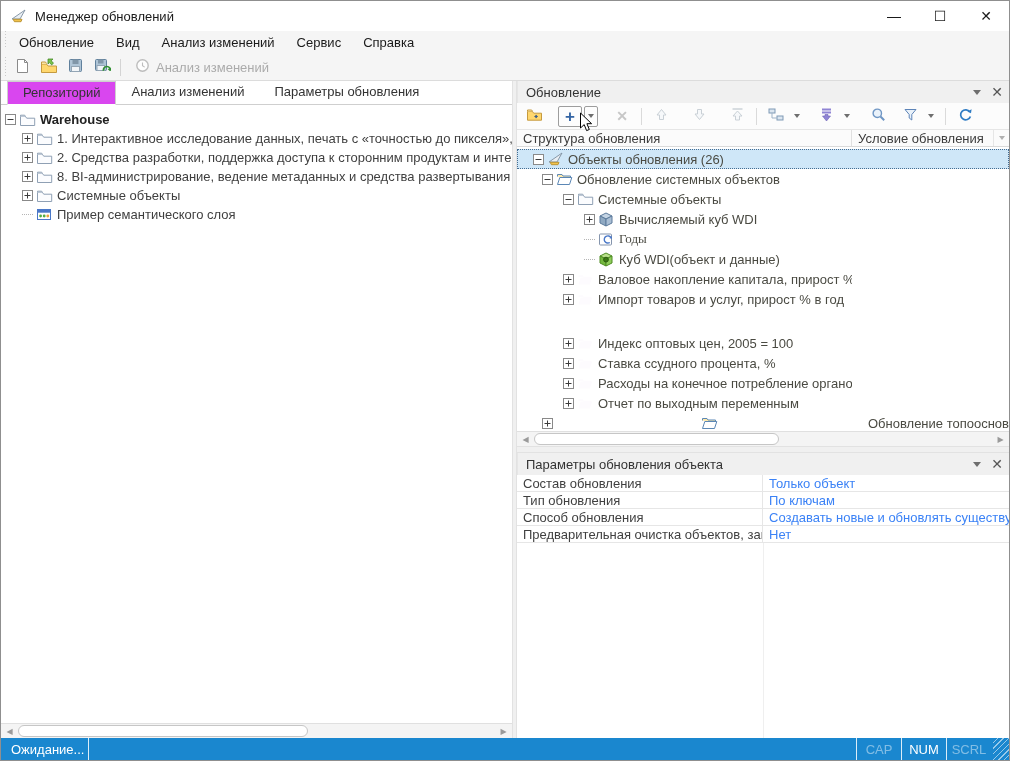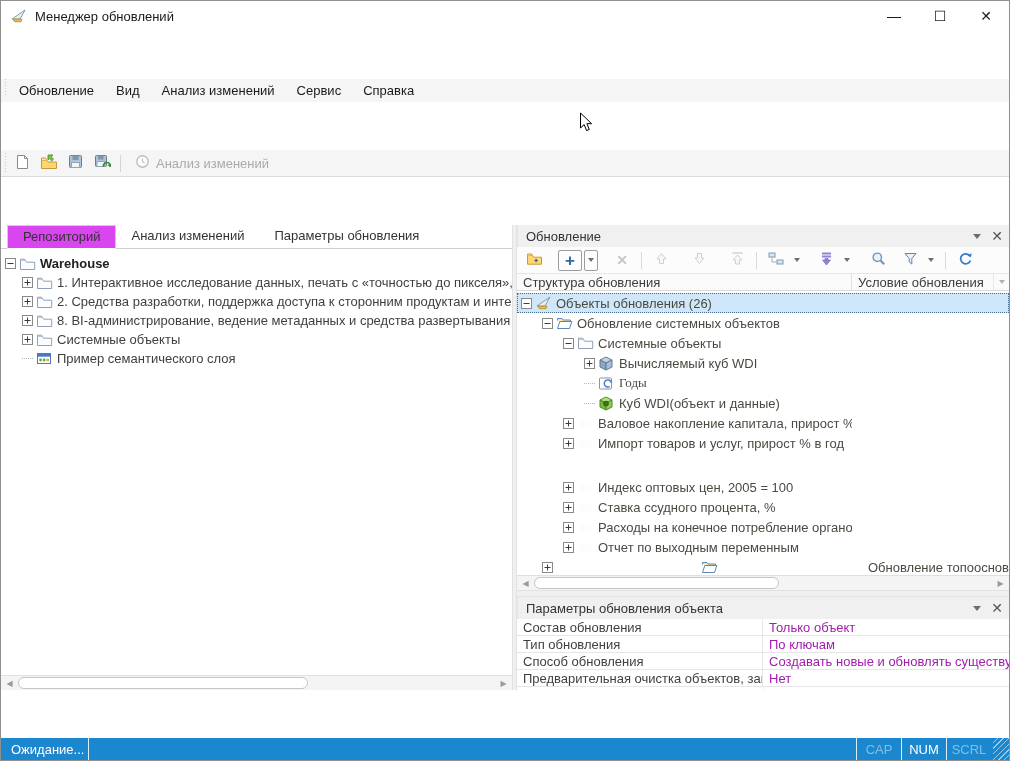--- a/index.html
+++ b/index.html
@@ -1,18 +1,18 @@
 <!DOCTYPE html>
 <html style="--status-blue: #1a87cf; --sel-bg: #cfe7f8;"><head>
 <meta charset="utf-8">
 <style>
   * { box-sizing: border-box; margin: 0; padding: 0; }
   html,body { width:1010px; height:761px; }
   body { font-family:"Liberation Sans", sans-serif; font-size:13px; color:#333; background:#fff; }
-  .window { position:relative; width:1010px; height:761px; border:1px solid #8f8f8f; background:#fff; overflow:hidden; display:flex; flex-direction:column;gap:48px; }
+  .window { position:relative; width:1010px; height:761px; border:1px solid #8f8f8f; background:#fff; overflow:hidden; display:flex; flex-direction:column; }
 
   
   .titlebar { height:30px; display:flex; align-items:center; padding-left:9px; background:#fff; flex:0 0 auto; }
   .titlebar .ticon { width:18px; height:16px; margin-right:7px; display:inline-flex; }
   .titlebar .ttext { font-size:13px; color:#1a1a1a; }
   .wctrls { margin-left:auto; display:flex; height:30px; }
   .wctrl { width:46px; height:30px; display:flex; align-items:center; justify-content:center; font-size:14px; color:#1a1a1a; }
 
   
   .menubar { height:23px; background:#f5f5f5; display:flex; align-items:flex-start; flex:0 0 auto; }
@@ -72,21 +72,21 @@
   .colheader { height:17px; border-bottom:1px solid #dadada; background:#fbfbfb; position:relative; display:flex; align-items:center; flex:0 0 auto; color:#3c3c3c; }
   .ch-structure { padding-left:6px; }
   .ch-condition { position:absolute; left:334px; border-left:1px solid #e0e0e0; padding-left:6px; height:100%; display:flex; align-items:center; }
   .ch-filter { position:absolute; right:0; top:0; width:16px; height:100%; border-left:1px solid #e6e6e6; display:flex; align-items:center; justify-content:center; }
   .ch-filter .caret-glyph { border-top-color:#b0b0b0; }
   .hsplit { height:7px; background:#f0f0f0; border-top:1px solid #e2e2e2; border-bottom:1px solid #e2e2e2; flex:0 0 auto; }
 
   .params-table { flex:0 0 auto; }
   .prow { height:17px; display:flex; border-bottom:1px solid #e6e6e6; align-items:center; }
   .pname { width:246px; padding-left:6px; border-right:1px solid #e6e6e6; color:#3f3f3f; overflow:hidden; white-space:nowrap; height:100%; display:flex; align-items:center; }
-  .pvalue { padding-left:6px; color:#a21caf; white-space:nowrap; overflow:hidden; flex:1; }
+  .pvalue { padding-left:6px; color:#3b82f6; white-space:nowrap; overflow:hidden; flex:1; }
   .params-rest { flex:1 1 auto; position:relative; }
   .params-rest .coldiv { position:absolute; left:246px; top:0; bottom:0; width:1px; background:#efefef; }
 
   
   .statusbar { height:22px; background:var(--status-blue); display:flex; align-items:center; color:#fff; flex:0 0 auto; position:relative; }
   .sb-text { padding:0 10px; width:87px; }
   .sb-sep { width:1px; height:100%; background:rgba(255,255,255,0.85); }
   .sb-spacer { flex:1; }
   .sb-key { width:44px; text-align:center; }
   .sb-key.dim { color:rgba(255,255,255,0.45); }
@@ -368,21 +368,21 @@
 
       <div class="colheader">
         <span class="ch-structure">Структура обновления</span>
         <span class="ch-condition">Условие обновления</span>
         <span class="ch-filter">
             <span class="caret-glyph"></span>
           </span>
       </div>
 
       <div class="treearea" id="update-tree" style="padding-top: 2px; flex: 0 0 284px;">
-          <div class="trow sel" style="padding-left: 4px;">
+          <div class="trow sel" style="padding-left: 16px;">
             <span class="exp">
               <svg width="11" height="11" viewBox="0 0 11 11">
                 <rect x="0.5" y="0.5" width="10" height="10" fill="#fff" stroke="#898989"></rect>
                 <line x1="2.5" y1="5.5" x2="8.5" y2="5.5" stroke="#3c3c3c"></line>
               </svg>
             </span>
             <span class="nodeicon">
               <svg width="17" height="16" viewBox="0 0 17 16">
                 <path d="M2 11 L15 2 L10 11 Z" fill="#e9eef3" stroke="#7d8f9f" stroke-width="0.9"></path>
                 <path d="M3.2 11.3 h8.8 l-1 2.4 h-6.6 Z" fill="#f2c34d" stroke="#b78f2e" stroke-width="0.9"></path>

